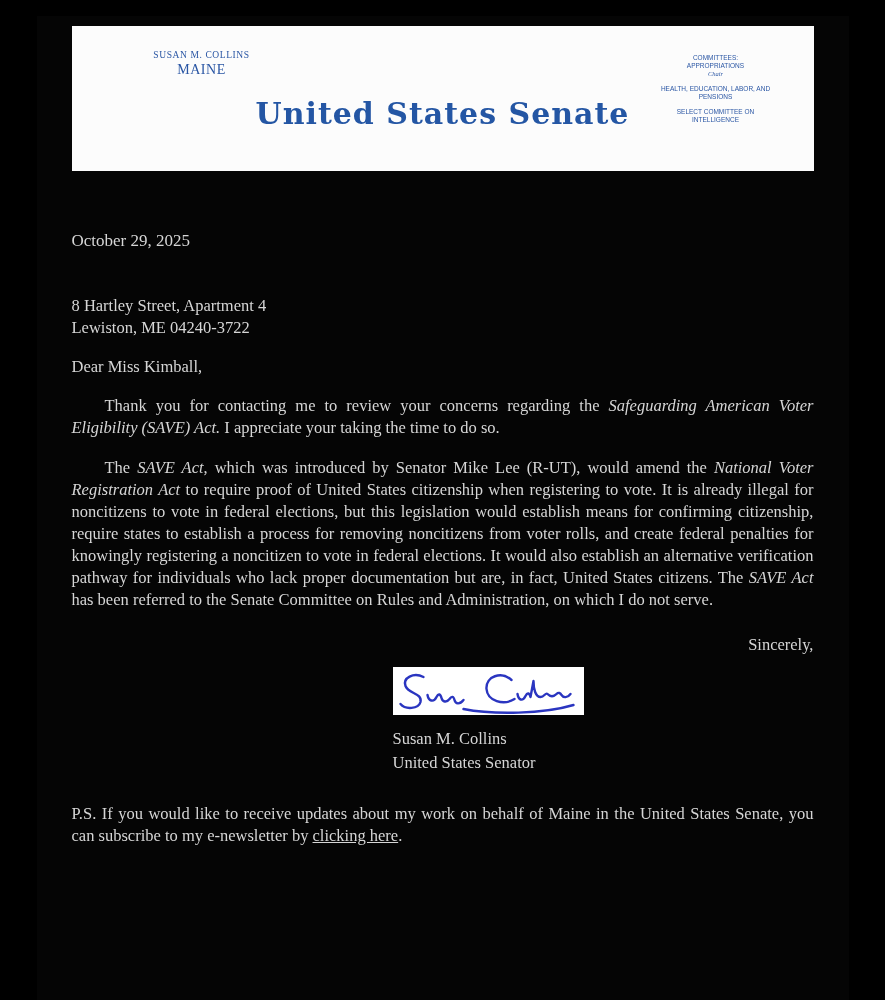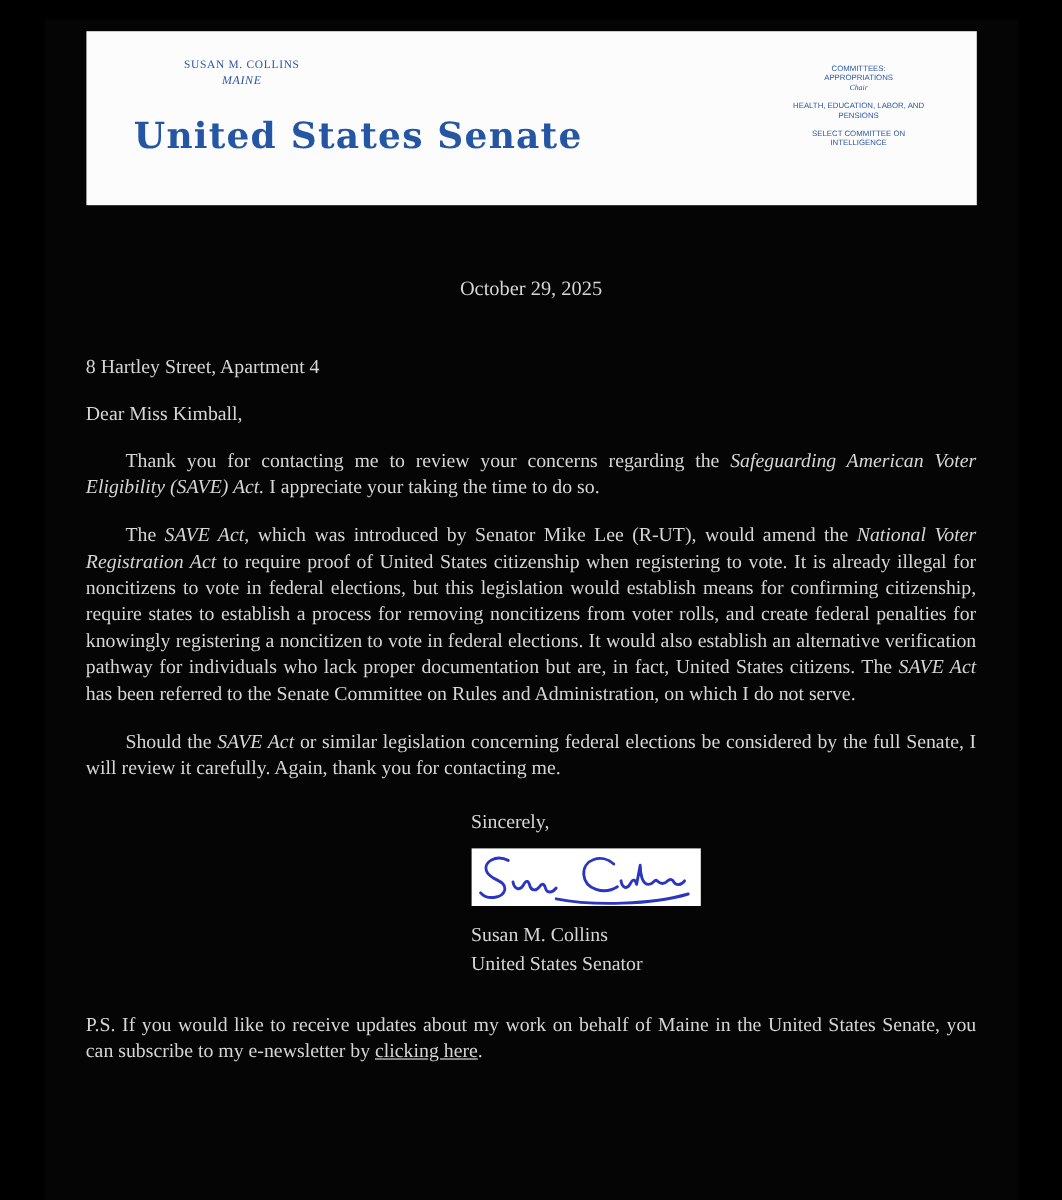--- a/index.html
+++ b/index.html
@@ -20,24 +20,24 @@
     height:145px;
     background:#fcfcfc;
     color:#2a56a4;
   }
   .lh-left {
     position:absolute; left:45px; top:24px; width:170px;
     text-align:center;
     font-family:"Liberation Serif", serif;
   }
   .lh-name { font-size:9.5px; letter-spacing:.6px; }
-  .lh-state { font-size:10px; letter-spacing:.5px; margin-top:2px;font-style:italic; }
+  .lh-state { font-size:14px; letter-spacing:.5px; margin-top:2px; }
   .lh-addr { margin-top:13px; font-size:7px; line-height:9px; letter-spacing:.2px; }
   .lh-center {
-    position:absolute; left:0; right:0; top:70px; padding-left:40px;
+    position:absolute; left:0; right:0; top:70px; text-align:center;
   }
   .lh-senate {
     font-family:"DejaVu Serif", serif;
     font-weight:bold;
     font-size:30px;
     letter-spacing:1px;
     color:#2456a4;
   }
   .lh-dc {
     margin-top:4px;
@@ -51,32 +51,32 @@
     position:absolute; right:38px; top:28px; width:120px;
     text-align:center;
     font-family:"Liberation Sans", sans-serif;
     font-size:6.5px; line-height:8px;
     color:#2a56a4;
   }
   .lh-right .gap { margin-top:7px; }
   .lh-chair { font-family:"Liberation Serif", serif; font-style:italic; font-size:6.5px; }
   
   .content { padding:0 35px; font-size:16px; }
-  .date-line { margin-top:60px; text-align:center; font-size:17px; }
+  .date-line { margin-top:60px; font-size:17px; }
   .recipient { margin-top:44px; line-height:22px; font-size:16.5px; }
   .salutation { margin-top:18px; font-size:16.5px; }
   p.body-para {
     margin-top:18px;
     font-size:16.5px;
     line-height:22px;
     text-align:justify;
     text-indent:33px;
   }
   em { font-style:italic; }
-  .closing { margin-top:24px; margin-left:321px; font-size:16.5px; }
+  .closing { margin-top:24px; margin-left:321px; font-size:16.5px;text-align:right; }
   .sig-patch {
     margin-top:12px; margin-left:321px;
     width:191px; height:48px;
     background:#ffffff;
   }
   .sig-block { margin-top:12px; margin-left:321px; font-size:16.5px; line-height:24px; }
   .ps {
     margin-top:28px;
     font-size:16.5px;
     line-height:22px;
@@ -107,29 +107,29 @@
       <div class="gap">SELECT COMMITTEE ON INTELLIGENCE</div>
     </div>
   </div>
 
   <div class="content">
 
     <div class="date-line">October 29, 2025</div>
 
     <div class="recipient">
       <div>8 Hartley Street, Apartment 4</div>
+      <div>Lewiston, ME 04240-3722</div>
     </div>
 
     <div class="salutation">Dear Miss Kimball,</div>
 
     <p class="body-para"><span>Thank you for contacting me to review your concerns regarding the </span><em>Safeguarding American Voter Eligibility (SAVE) Act.</em><span>  I appreciate your taking the time to do so.</span></p>
 
     <p class="body-para"><span>The </span><em>SAVE Act</em><span>, which was introduced by Senator Mike Lee (R-UT), would amend the </span><em>National Voter Registration Act</em><span> to require proof of United States citizenship when registering to vote.  It is already illegal for noncitizens to vote in federal elections, but this legislation would establish means for confirming citizenship, require states to establish a process for removing noncitizens from voter rolls, and create federal penalties for knowingly registering a noncitizen to vote in federal elections.  It would also establish an alternative verification pathway for individuals who lack proper documentation but are, in fact, United States citizens.  The </span><em>SAVE Act</em><span> has been referred to the Senate Committee on Rules and Administration, on which I do not serve.</span></p>
 
-    <p class="body-para"><span>Should the </span><em>SAVE Act</em><span> or similar legislation concerning federal elections be considered by the full Senate, I will review it carefully.  Again, thank you for contacting me.</span></p>
 
     <div class="closing">Sincerely,</div>
 
     <div class="sig-patch">
       <svg viewBox="0 0 190 48" width="191" height="48">
         <g fill="none" stroke="#2a35c0" stroke-width="2.4" stroke-linecap="round" stroke-linejoin="round">
           <path d="M30 10 C 20 5, 9 11, 12 19 C 15 27, 29 26, 27 35 C 25 42, 12 43, 7 37"></path>
           <path d="M34 28 c 1 6, 6 8, 9 2 c 2 -4, 4 -3, 5 1 c 1 4, 5 5, 8 1 c 2 -3, 4 -3, 5 1 c 1 4, 5 5, 9 0"></path>
           <path d="M118 13 C 108 4, 92 9, 93 22 C 94 34, 110 39, 121 32"></path>
           <path d="M124 27 c 1 6, 5 8, 8 2 c 2 -4, 4 -3, 5 1 l 3 -16 c 0 8, 2 16, 7 16 c 4 0, 5 -5, 7 -3 c 2 2, 5 4, 9 0 c 2 -2, 4 -1, 5 1 c 2 3, 6 3, 9 -1"></path>

